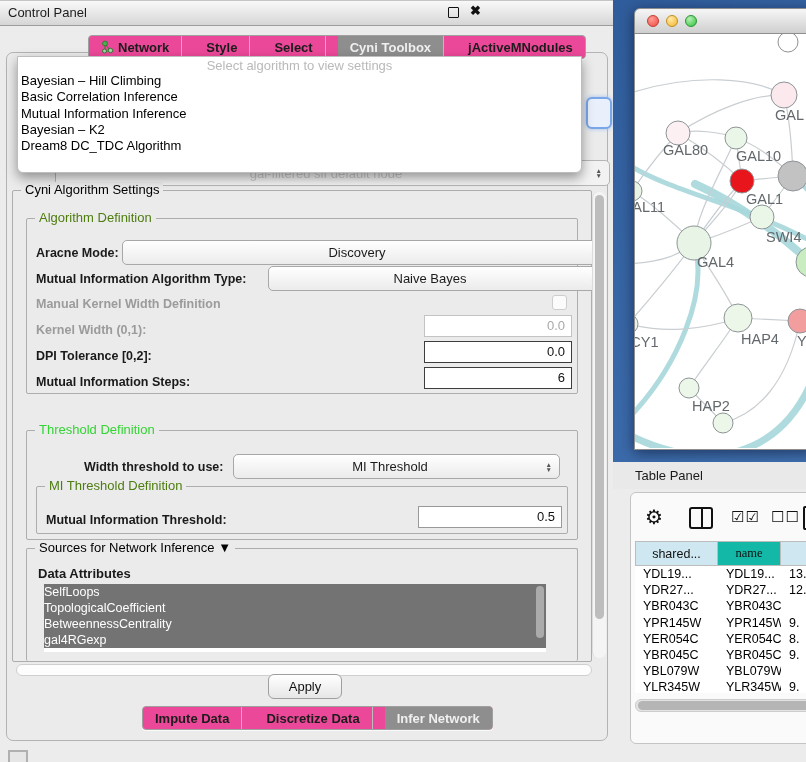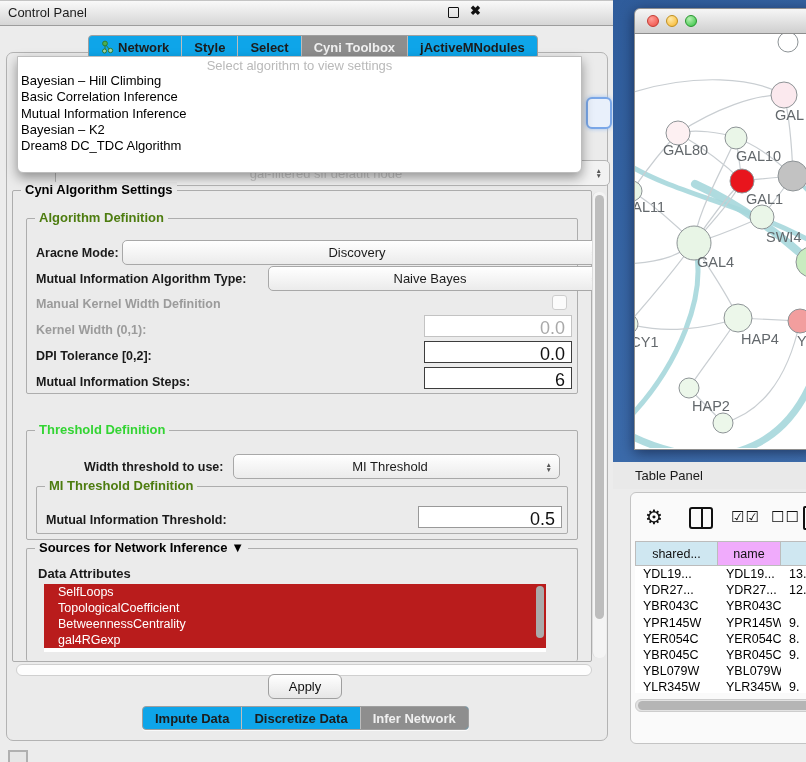--- a/index.html
+++ b/index.html
@@ -9,22 +9,22 @@
 
   
   .cp-titlebar{left:0;top:8;width:681px;height:24px;
     background:linear-gradient(#f9f9f9,#d6d6d6);
     border-top:1px solid #c4c4c4;border-bottom:1px solid #9d9d9d;text-align:center;}
   .cp-title{left:8px;top:4px;font-size:13px;color:#1b1b1b;}
   .win-float{right:222px;top:6px;width:9px;height:9px;border:1.5px solid #111;border-radius:1px;}
   .win-close{right:200px;top:2px;font-size:13px;font-weight:bold;color:#111;}
 
   
-  .seg-bar{display:flex;border:1px solid #9f9f9f;border-radius:4px;background:#0ea5e9;
-    overflow:hidden;height:22px;box-shadow:0 1px 0 rgba(255,255,255,.7);}
+  .seg-bar{display:flex;border:1px solid #9f9f9f;border-radius:4px;background:#ec4899;
+    overflow:hidden;height:22px;box-shadow:0 1px 0 rgba(255,255,255,.7);gap:12px;}
   .seg{display:flex;align-items:center;gap:4px;padding:0 12px;font-size:13px;font-weight:bold;
     color:#1c1c1c;border-right:1px solid #bdbdbd;white-space:nowrap;}
   .seg:last-child{border-right:none;}
   .seg.sel{background:#8e8e8e;color:#f0f0f0;}
   .top-tabs{left:88px;top:35px;}
   .bottom-tabs{left:142px;top:706px;}
 
   
   .outer-panel{left:6px;top:52px;width:600px;height:687px;background:#ebebeb;
     border:1px solid #b3b3b3;border-radius:7px;}
@@ -40,39 +40,39 @@
   
   .popup{left:17px;top:56px;width:563px;height:115px;background:#fff;
     border:1px solid #bdbdbd;border-radius:0 0 6px 6px;box-shadow:0 5px 12px rgba(0,0,0,.38);
     z-index:9;}
   .popup-placeholder{text-align:center;color:#b9b9b9;font-size:13px;padding-top:1px;height:15px;}
   .popup-item{font-size:13px;color:#000;line-height:16.3px;padding-left:3px;white-space:nowrap;}
   .popup-item.bold{font-weight:bold;}
 
   
   .group{border:1px solid #adadad;border-radius:2px;}
-  .legend{position:absolute;top:-9px;left:8px;background:#ebebeb;padding:0 4px;font-size:13px;white-space:nowrap;font-weight:bold;}
+  .legend{position:absolute;top:-9px;left:8px;background:#ebebeb;padding:0 4px;font-size:13px;white-space:nowrap;}
   .legend.blue{color:#4d7c0f;}
   .legend.green{color:#33d433;}
 
   .lbl{font-size:12.5px;font-weight:bold;color:#1a1a1a;white-space:nowrap;}
   .lbl.dis{color:#9b9b9b;}
   .plain{font-size:13px;color:#111;white-space:nowrap;}
 
-  .field{background:#fff;border:1px solid #999;font-size:18px;color:#111;
+  .field{background:#fff;border:1px solid #999;font-size:13px;color:#111;
     text-align:right;padding:2px 6px;box-sizing:border-box;}
   .field.strong{border:1.5px solid #3d3d3d;}
   .field.dis{color:#a9a9a9;border-color:#c3c3c3;}
 
   .checkbox{width:13px;height:13px;border:1px solid #cdcdcd;border-radius:3px;background:#fbfbfb;}
 
   
   .attr-list{background:#fff;overflow:hidden;}
-  .attr-item{height:16px;line-height:16px;background:#b91c1c;color:#fff;font-size:12.5px;
-    padding-left:14px;white-space:nowrap;}
+  .attr-item{height:16px;line-height:16px;background:#737373;color:#fff;font-size:12.5px;
+    padding-left:0;white-space:nowrap;}
   .list-scroll{position:absolute;right:2px;top:2px;width:8px;height:52px;background:#ababab;border-radius:4px;}
 
   
   .vtrack{background:#f4f4f4;border-left:1px solid #dcdcdc;border-radius:6px;}
   .vthumb{position:absolute;left:1.5px;width:9px;background:#bdbdbd;border-radius:5px;}
   .hbar{background:#fdfdfd;border:1px solid #cfcfcf;border-radius:6px;}
   .hthumb{position:absolute;top:1px;height:9px;background:#b5b5b5;border-radius:5px;}
 
   .btn{background:linear-gradient(#ffffff,#e6e6e6);border:1px solid #9f9f9f;border-radius:6px;
     font-size:13px;color:#111;display:flex;align-items:center;justify-content:center;}
@@ -100,21 +100,21 @@
     border:1px solid #c4c4c4;border-radius:6px;}
   .tp-toolbar-icon{color:#111;}
   .col-icon{width:20px;height:18px;border:2px solid #111;border-radius:3px;position:relative;}
   .col-icon::after{content:"";position:absolute;left:50%;top:0;width:2px;height:100%;background:#111;}
   .doc-icon{width:16px;height:20px;border:2px solid #111;border-radius:2px;}
   .tbl-head{display:flex;position:absolute;left:4px;top:48px;height:25px;}
   .th{border:1px solid #bcbcbc;border-left:none;font-size:12.5px;color:#111;
     display:flex;align-items:center;justify-content:center;box-sizing:border-box;}
   .th:first-child{border-left:1px solid #bcbcbc;}
   .th.blue{background:#cfe7f1;}
-  .th.gray{background:#f0abfc;}
+  .th.gray{background:#14b8a6;font-family:Liberation Serif, serif;}
   .tbl-body{position:absolute;left:4px;top:73px;width:196px;height:127px;overflow:hidden;background:#fff;}
   .tr{display:flex;height:16.2px;line-height:16.2px;}
   .td{font-size:12.5px;color:#000;white-space:nowrap;overflow:hidden;box-sizing:border-box;padding-left:8px;}
 
   .splitter-arrow{width:0;height:0;border-top:4px solid transparent;border-bottom:4px solid transparent;
     border-right:5px solid #8a8a8a;}
   .corner-frag{left:8px;top:750px;width:16px;height:12px;border:2px solid #b0b0b0;background:#e6e6e6;}
 </style>
 </head>
 <body>

